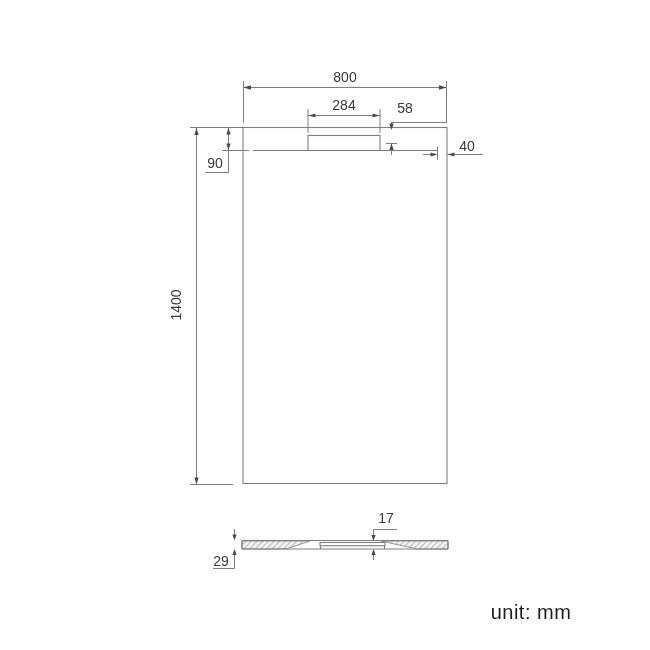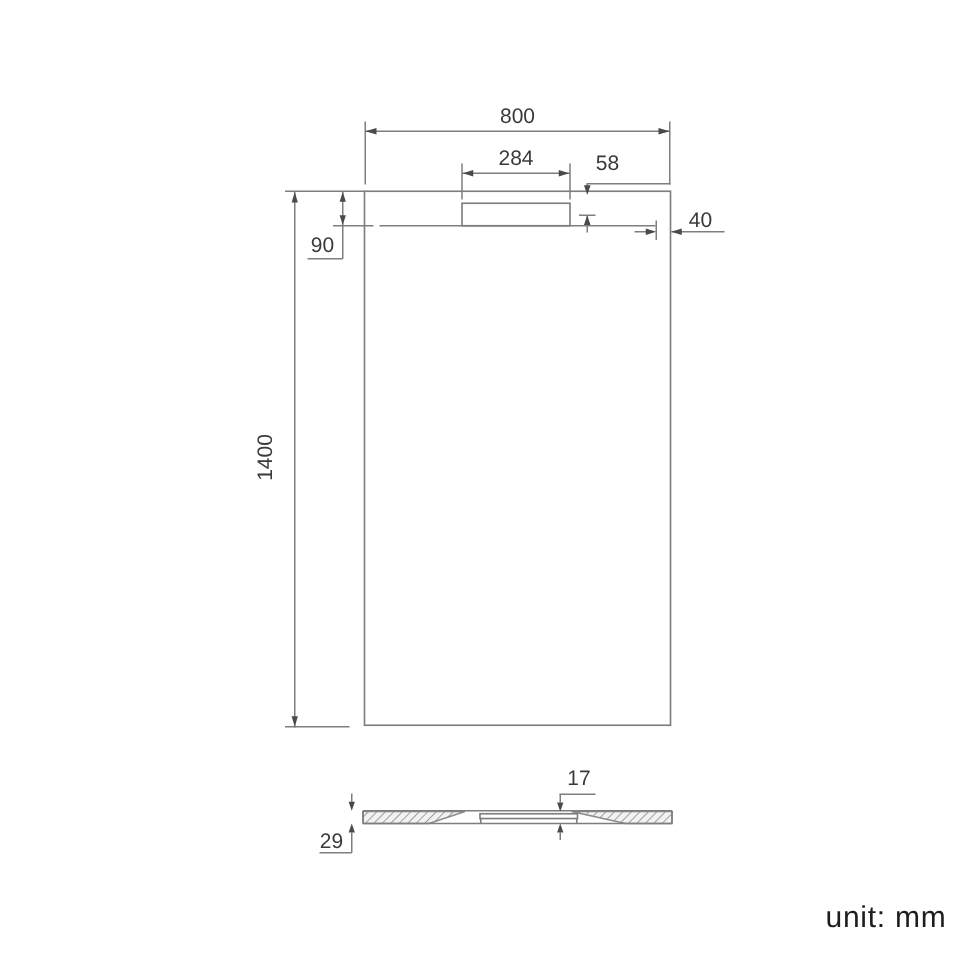--- a/index.html
+++ b/index.html
@@ -14,21 +14,21 @@
   svg text{
     font-family:"Liberation Sans", sans-serif;
     font-size:14px;
     fill:#3a3a3a;
   }
   .unit-note{
     position:absolute;
     right:13px;
     top:601px;
     width:200px;
-    text-align:right;
+    text-align:center;
     font-size:20px;
     color:#1d1d1d;
     letter-spacing:0.5px;
   }
 </style>
 </head>
 <body>
 
 <div class="canvas">
 

